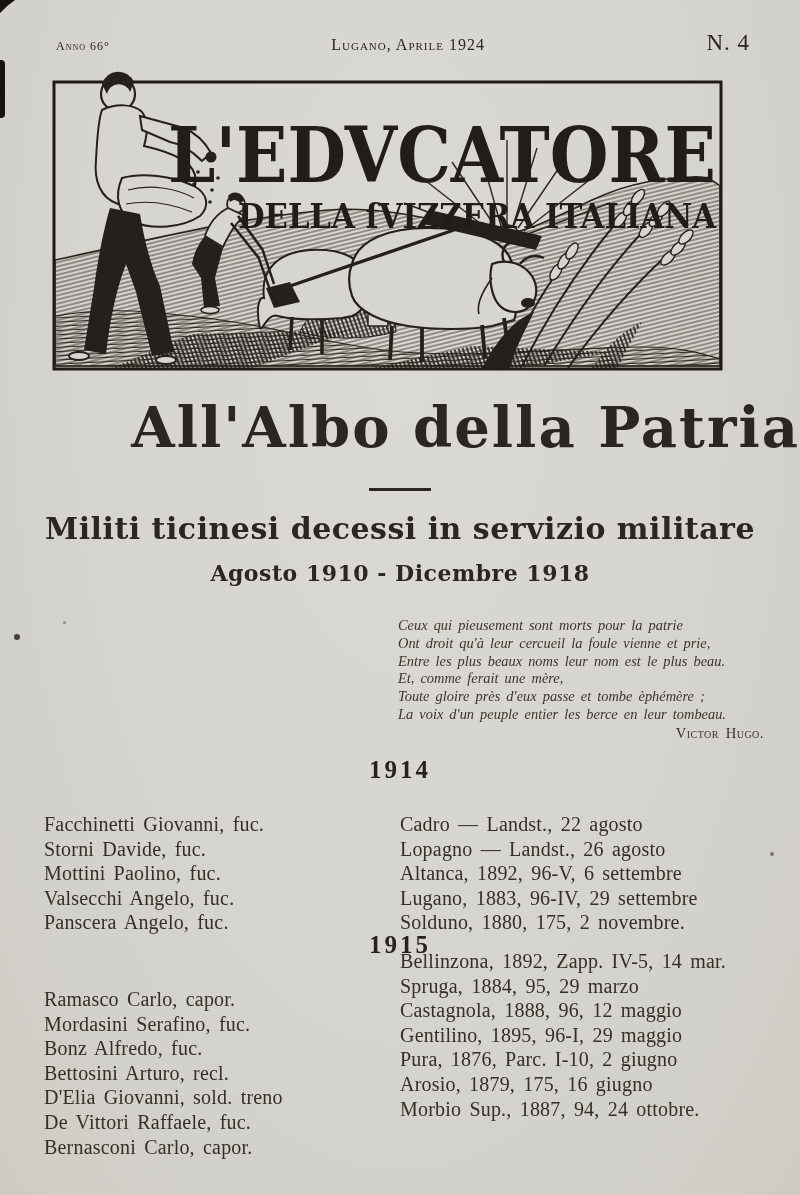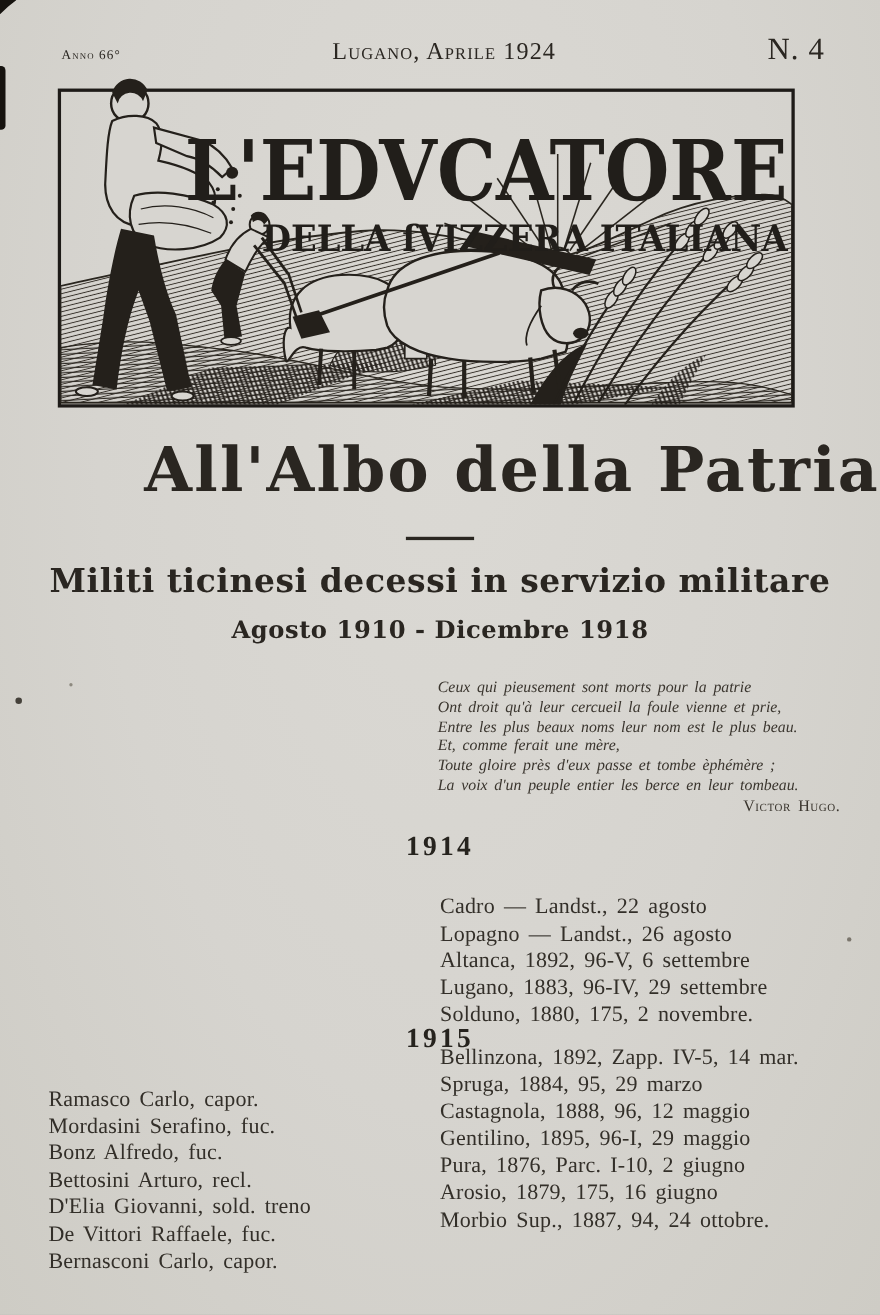--- a/index.html
+++ b/index.html
@@ -2,22 +2,22 @@
 <html><head>
 <meta charset="utf-8">
 <style>
   html,body{margin:0;padding:0;}
   body{width:800px;height:1195px;background:#c8c6c0;font-family:"Liberation Serif",serif;}
   .page{position:relative;width:800px;height:1195px;overflow:hidden;color:#2b2722;
         background:radial-gradient(ellipse at 50% 30%, #dbd9d4 0%, #d6d4cf 55%, #ceccc5 100%);}
   
   .hdr{position:absolute;top:30px;left:56px;right:50px;display:flex;justify-content:space-between;align-items:baseline;}
   .hdr .vol{font-variant:small-caps;font-size:12px;letter-spacing:1px;}
-  .hdr .ctr{font-variant:small-caps;font-size:22px;letter-spacing:1px;}
-  .hdr .num{font-size:28px;letter-spacing:1px;}
+  .hdr .ctr{font-variant:small-caps;font-size:16px;letter-spacing:1px;}
+  .hdr .num{font-size:23px;letter-spacing:1px;}
   
   .mast{position:absolute;left:52px;top:68px;width:671px;height:304px;}
   .mast-title{font-family:"DejaVu Serif",serif;font-weight:700;fill:#211e1a;}
   
   .title{position:absolute;top:394px;left:0;width:100%;text-align:right;
          font-family:"DejaVu Serif",serif;font-weight:700;font-size:56px;letter-spacing:2px;color:#2a2621;}
   .rule{position:absolute;top:488px;left:369px;width:62px;height:3px;background:#2a2621;}
   .subtitle{position:absolute;top:511px;left:0;width:100%;text-align:center;
          font-family:"DejaVu Serif",serif;font-weight:700;font-size:30px;letter-spacing:.5px;color:#2a2621;}
   .period{position:absolute;top:560px;left:0;width:100%;text-align:center;
@@ -206,20 +206,27 @@
     <div>Ceux qui pieusement sont morts pour la patrie</div>
     <div>Ont droit qu'à leur cercueil la foule vienne et prie,</div>
     <div>Entre les plus beaux noms leur nom est le plus beau.</div>
     <div>Et, comme ferait une mère,</div>
     <div>Toute gloire près d'eux passe et tombe èphémère ;</div>
     <div>La voix d'un peuple entier les berce en leur tombeau.</div>
     <div class="attr">Victor Hugo.</div>
   </div>
 
   <div class="year y1914">1914</div>
+  <div class="col c1914L">
+    <div>Facchinetti Giovanni, fuc.</div>
+    <div>Storni Davide, fuc.</div>
+    <div>Mottini Paolino, fuc.</div>
+    <div>Valsecchi Angelo, fuc.</div>
+    <div>Panscera Angelo, fuc.</div>
+  </div>
   <div class="col c1914R">
     <div>Cadro — Landst., 22 agosto</div>
     <div>Lopagno — Landst., 26 agosto</div>
     <div>Altanca, 1892, 96-V, 6 settembre</div>
     <div>Lugano, 1883, 96-IV, 29 settembre</div>
     <div>Solduno, 1880, 175, 2 novembre.</div>
   </div>
 
   <div class="year y1915">1915</div>
   <div class="col c1915L">

